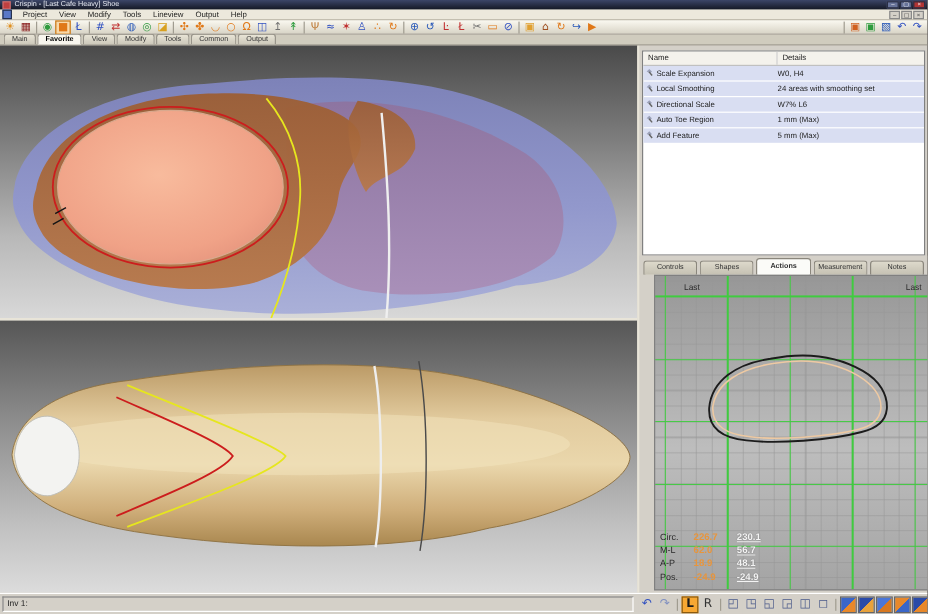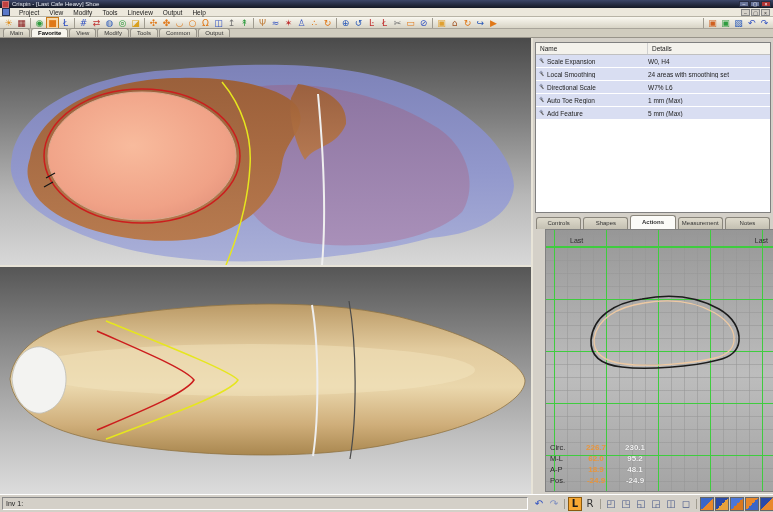--- a/index.html
+++ b/index.html
@@ -81,22 +81,22 @@
       repeating-linear-gradient(0deg,rgba(150,150,150,.55) 0 1px,transparent 1px 13px),
       linear-gradient(180deg,#979797,#bdbdbd 55%,#a4a4a4);
     background-position:8px 0,0 17px,8px 0,0 4px,0 0;}
   #section svg{position:absolute;left:0;top:0;width:100%;height:100%;}
   .section-label{position:absolute;font-size:7px;line-height:8px;color:#2c2c2c;}
   #sec-label-left{left:24px;top:7px;}
   #sec-label-right{right:12px;top:7px;}
   #measure{position:absolute;left:4px;bottom:5px;}
   .mrow{display:flex;height:11px;align-items:center;font-size:8px;font-weight:bold;}
   .mlabel{width:28px;color:#2a2a2a;font-weight:normal;font-size:7.5px;}
-  .mcur{width:36px;text-align:center;}
-  .mtgt{width:42px;text-align:center;text-shadow:0 0 1px rgba(0,0,0,.4);}
+  .mcur{width:36px;text-align:left;}
+  .mtgt{width:42px;text-align:left;text-shadow:0 0 1px rgba(0,0,0,.4);text-decoration:underline;}
 
   
   #statusbar{position:absolute;left:0;top:494px;width:100%;height:18px;box-sizing:border-box;
     background:#d4d0c8;border-top:1px solid #fff;display:flex;align-items:center;padding:0 2px;}
   .status-left{width:526px;height:13px;border:1px solid;border-color:#888 #fff #fff #888;
     display:flex;align-items:center;padding-left:3px;font-size:7px;color:#222;box-sizing:border-box;flex:none;}
   #bottom-icons{display:flex;align-items:center;gap:1px;margin-left:4px;}
   .bt-btn{width:14px;height:14px;padding:0;background:#d4d0c8;border:1px solid #d4d0c8;
     font-family:"DejaVu Sans",sans-serif;font-size:10px;line-height:12px;text-align:center;box-sizing:border-box;flex:none;}
   .bt-btn.pressed{background:#f7a833;border-color:#8a5a10;font-weight:bold;}
@@ -321,21 +321,21 @@
       <span class="section-label" id="sec-label-right">Last</span>
       <div id="measure">
           <div class="mrow">
             <span class="mlabel">Circ.</span>
             <span class="mcur" style="color: rgb(232, 149, 60);">226.7</span>
             <span class="mtgt" style="color: rgb(244, 244, 244);">230.1</span>
           </div>
           <div class="mrow">
             <span class="mlabel">M-L</span>
             <span class="mcur" style="color: rgb(232, 149, 60);">62.0</span>
-            <span class="mtgt" style="color: rgb(244, 244, 244);">95.2</span>
+            <span class="mtgt" style="color: rgb(244, 244, 244);">56.7</span>
           </div>
           <div class="mrow">
             <span class="mlabel">A-P</span>
             <span class="mcur" style="color: rgb(232, 149, 60);">18.9</span>
             <span class="mtgt" style="color: rgb(244, 244, 244);">48.1</span>
           </div>
           <div class="mrow">
             <span class="mlabel">Pos.</span>
             <span class="mcur" style="color: rgb(232, 149, 60);">-24.9</span>
             <span class="mtgt" style="color: rgb(244, 244, 244);">-24.9</span>

